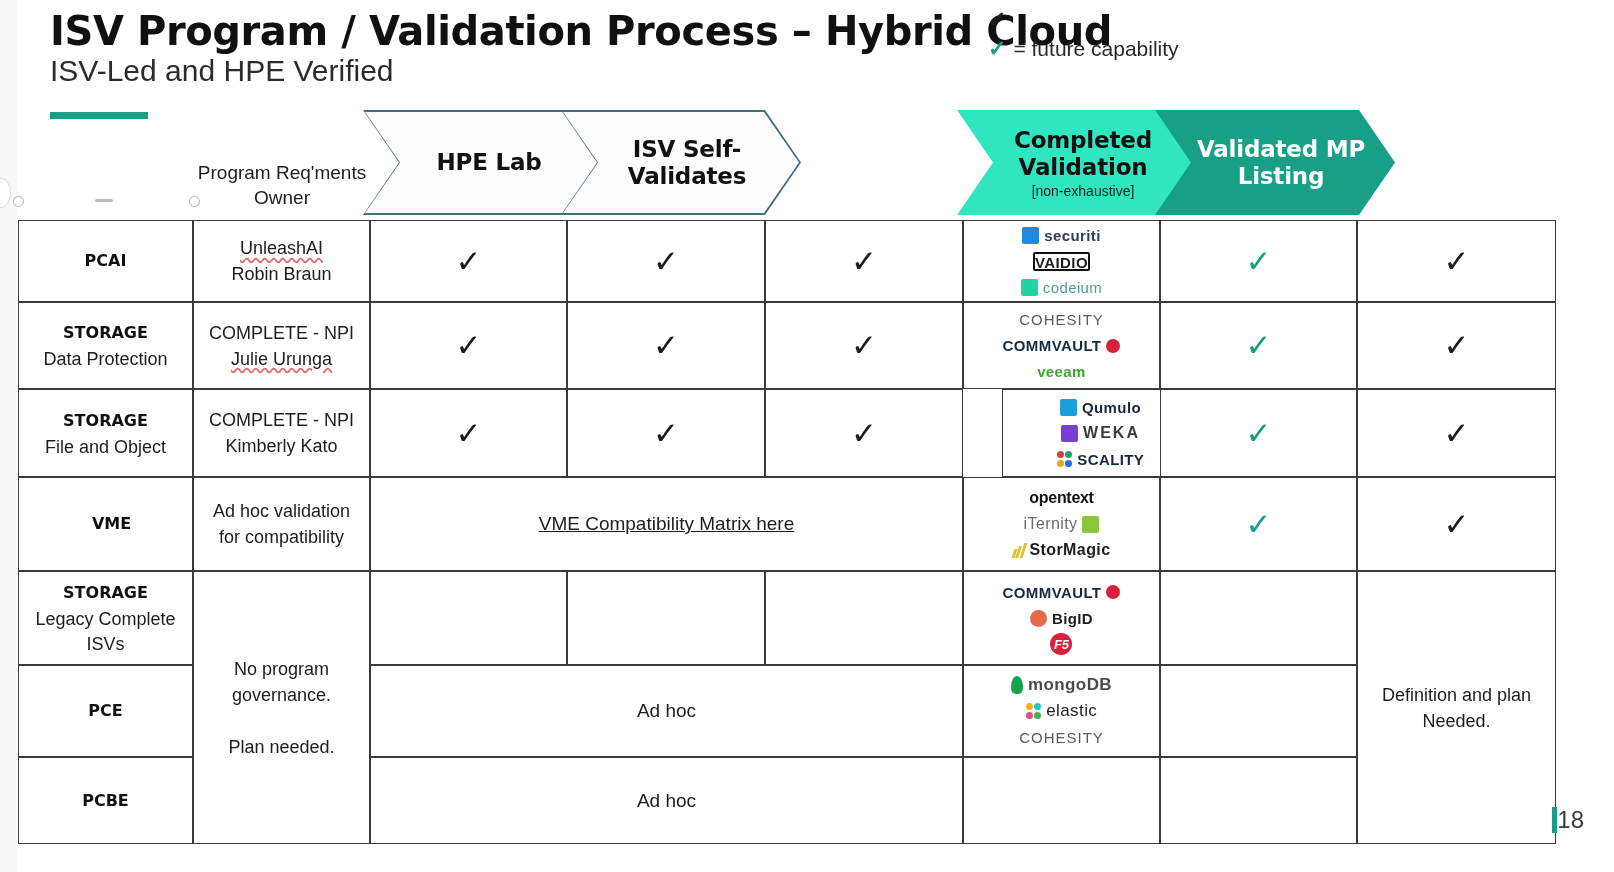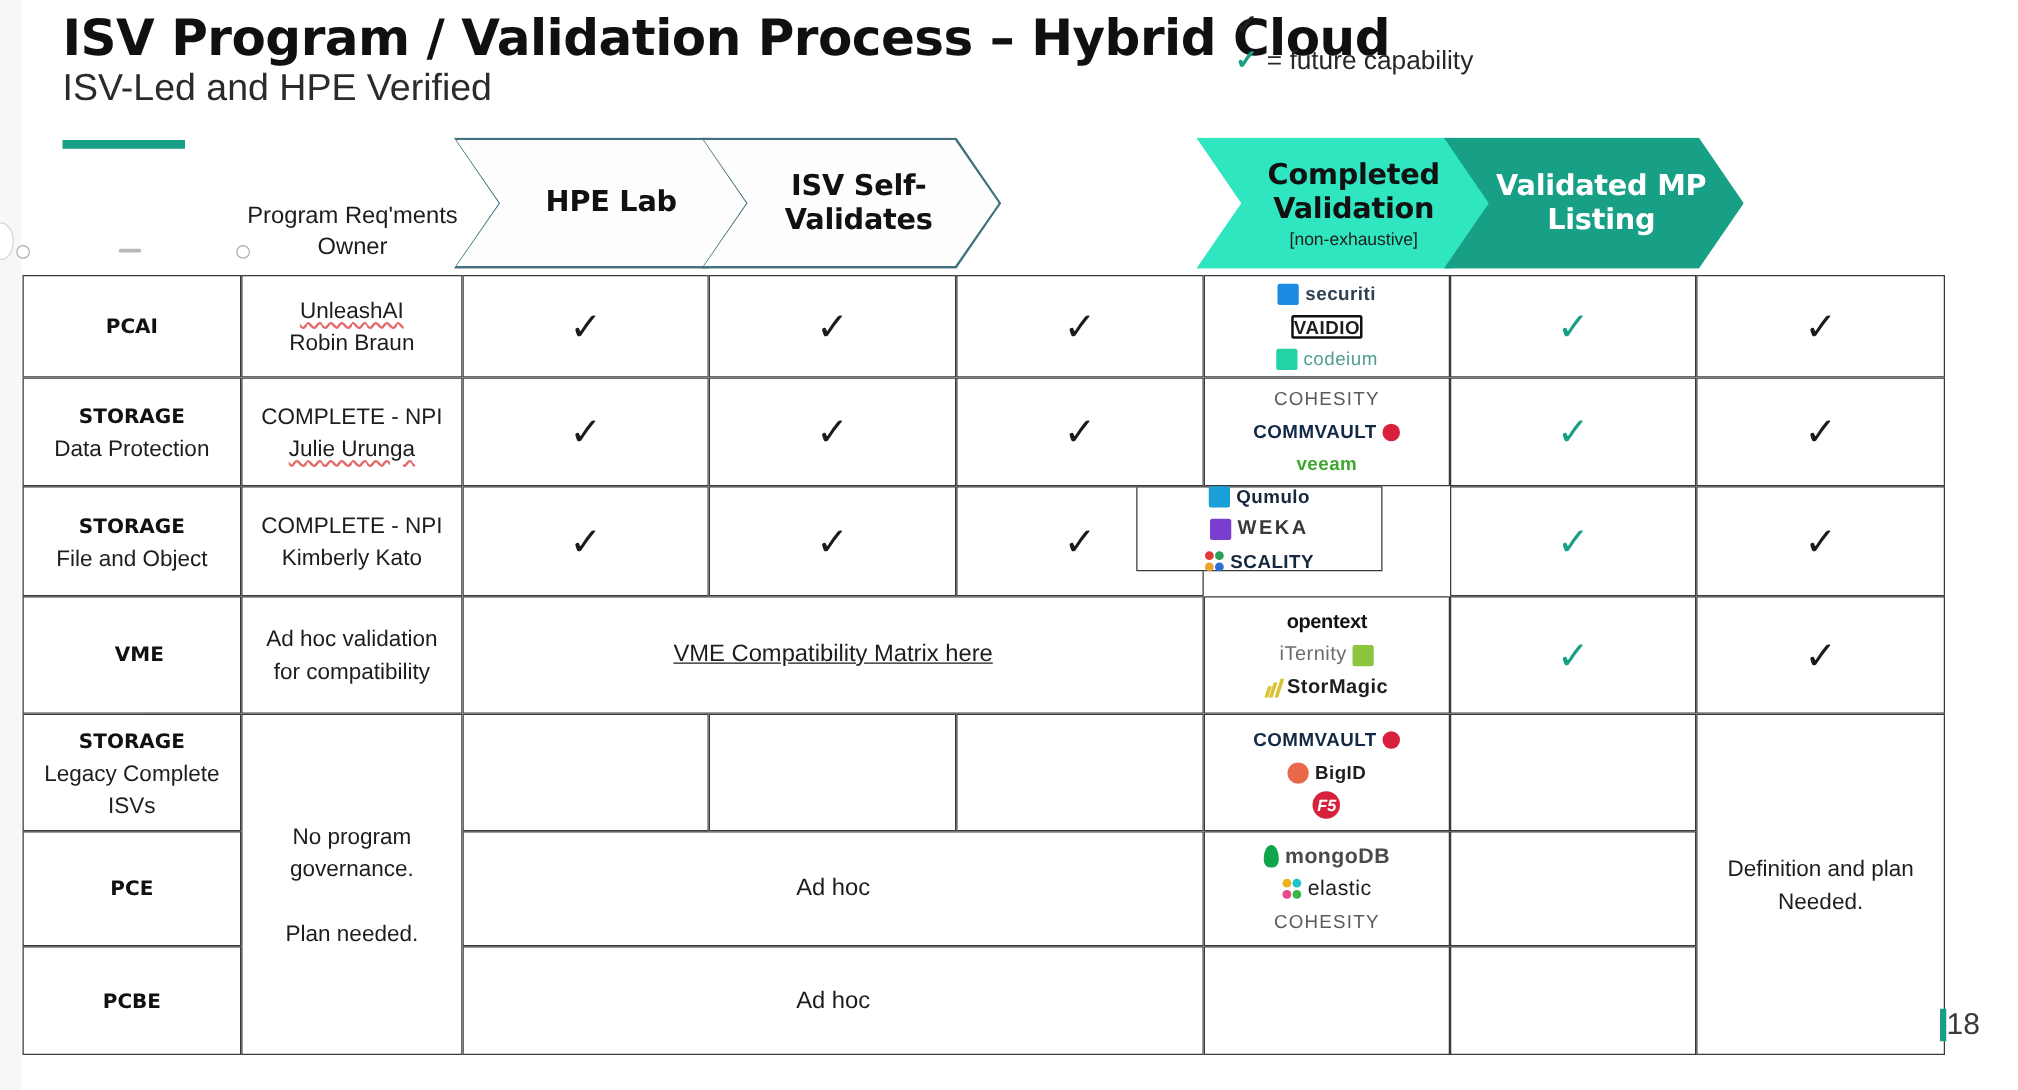--- a/index.html
+++ b/index.html
@@ -303,21 +303,21 @@
         <div class="logo">
           <span class="logo-txt" style="color:#122a45;">COMMVAULT</span>
           <span class="mark mark-round" style="width:14px;height:14px;background:#d6203c;"></span>
         </div>
         <div class="logo">
           <span class="logo-txt" style="color:#3fa72f;">veeam</span>
         </div>
       </div>
     </div>
 
-    <div class="cell" style="left:891px;top:169px;width:197px;height:68px;">
+    <div class="cell" style="left:984px;top:169px;width:197px;height:88px;">
       <div class="logo-stack">
         <div class="logo">
           <span class="mark mark-sq" style="background:#1b9fd8;"></span>
           <span class="logo-txt" style="color:#16283c;">Qumulo</span>
         </div>
         <div class="logo">
           <span class="mark mark-sq" style="background:#7a3fd0;"></span>
           <span class="wk">WEKA</span>
         </div>
         <div class="logo">

